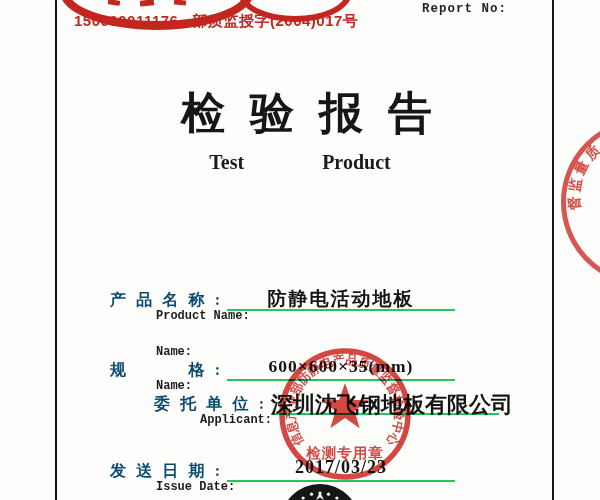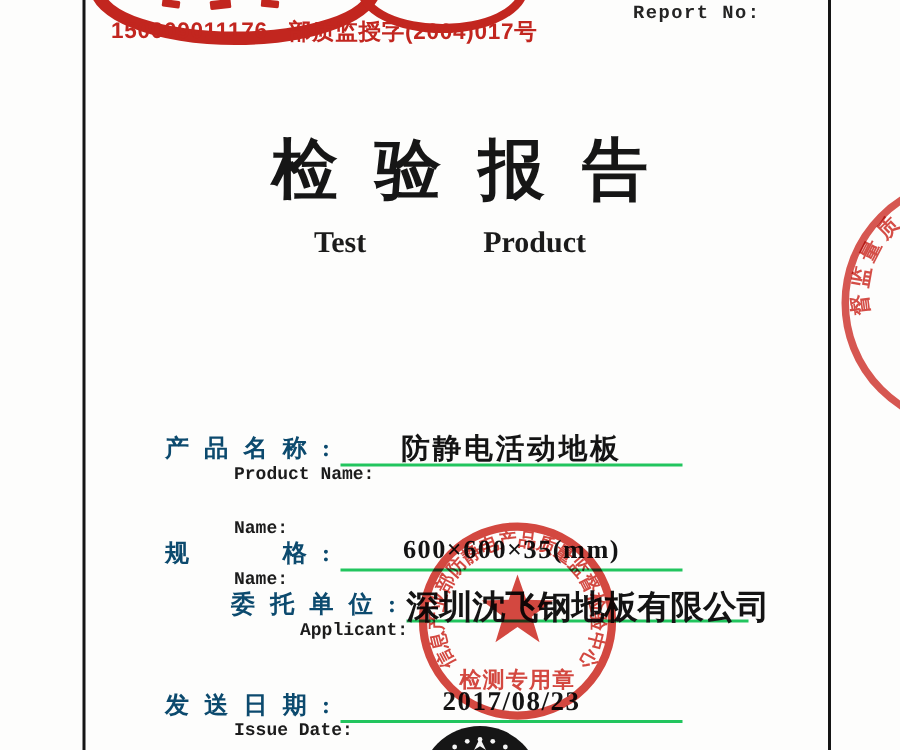--- a/index.html
+++ b/index.html
@@ -107,21 +107,21 @@
     <span class="value-line">600×600×35(mm)</span>
     <span class="en-label">Name:</span>
   </div>
   <div class="form-row" style="top:394px;margin-left:44px;">
     <span class="cn-label">委托单位:</span>
     <span class="value-line" style="font-size:22px;letter-spacing:0;">深圳沈飞钢地板有限公司</span>
     <span class="en-label">Applicant:</span>
   </div>
   <div class="form-row" style="top:427px;margin-top:34px;">
     <span class="cn-label">发送日期:</span>
-    <span class="value-line" style="font-size:18px;letter-spacing:1px;">2017/08/23</span>
+    <span class="value-line" style="font-size:18px;letter-spacing:1px;">2017/03/23</span>
     <span class="en-label">Issue Date:</span>
   </div>
 
   <div class="stamp-right"></div>
   <span class="stamp-right-char" style="left:586px;top:146px;transform:rotate(-45deg);">质</span>
   <span class="stamp-right-char" style="left:575px;top:161px;transform:rotate(-63deg);">量</span>
   <span class="stamp-right-char" style="left:569px;top:178px;transform:rotate(-80deg);">监</span>
   <span class="stamp-right-char" style="left:568px;top:196px;transform:rotate(-97deg);">督</span>
 
   <svg class="stamp-center" width="140" height="140" viewBox="0 0 140 140">

